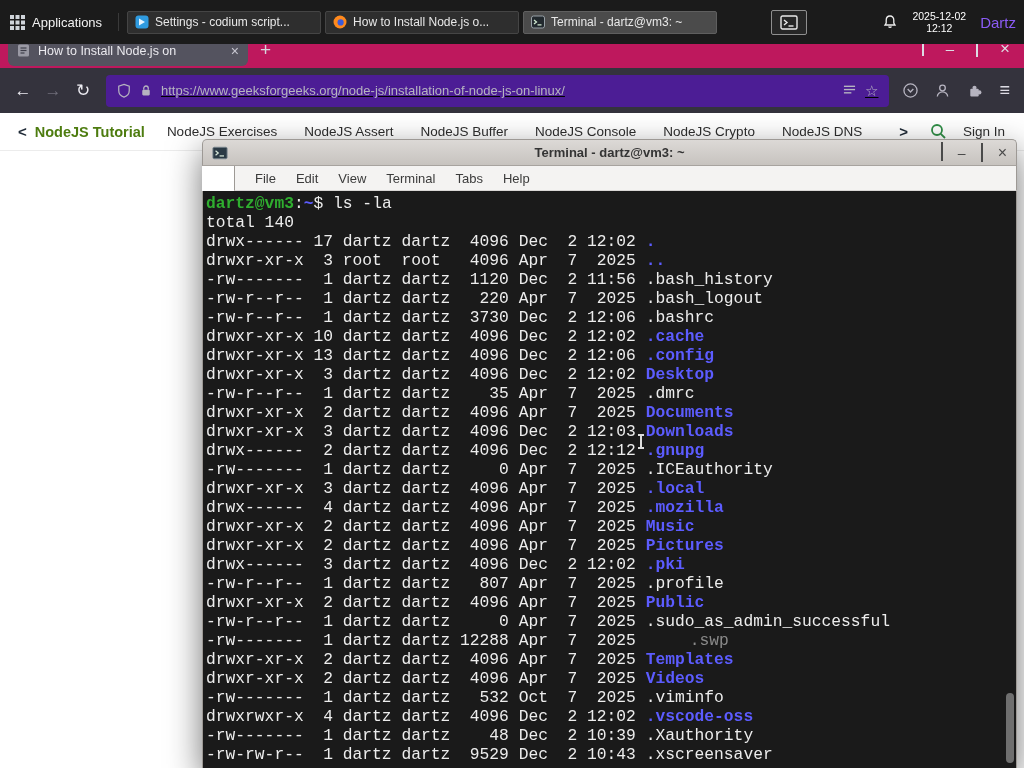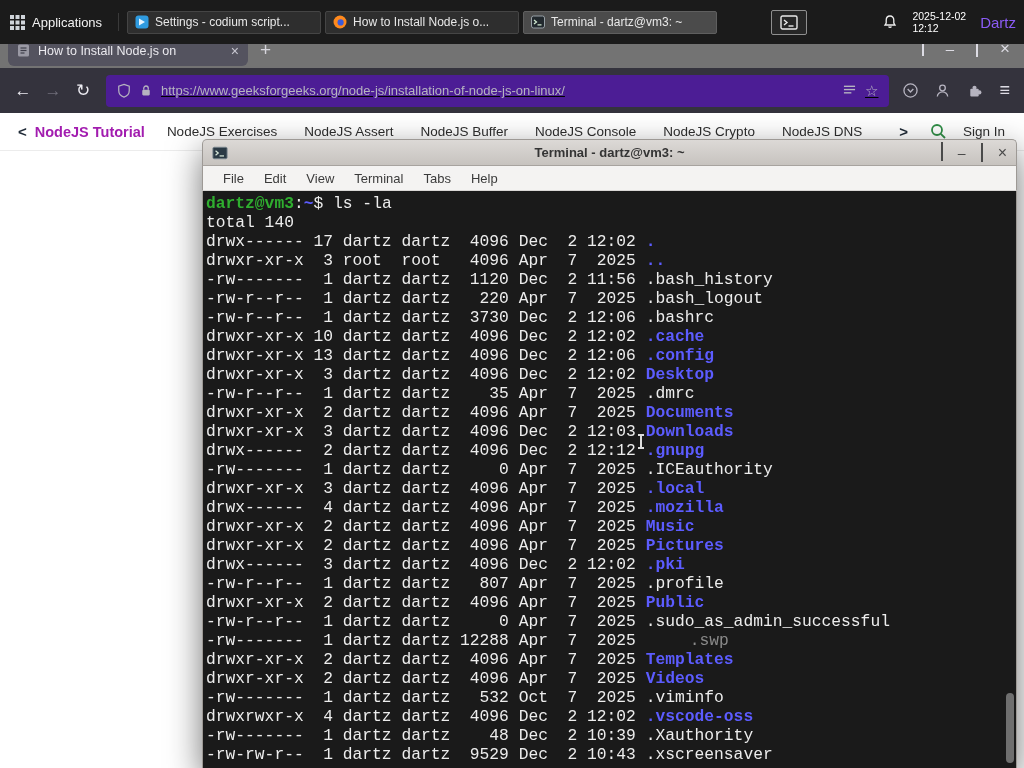--- a/index.html
+++ b/index.html
@@ -13,26 +13,26 @@
               padding:0 10px 0 4px; height:100%; }
   .panel-sep { width:1px; height:18px; background:#3a3a3a; margin:0 6px; }
   .task { display:flex; align-items:center; gap:6px; width:194px; height:23px; margin:0 2px;
           background:#2e2e2e; border:1px solid #454545; border-radius:2px; padding:0 7px;
           color:#e8e8e8; font-size:12px; overflow:hidden; }
   .task.active { background:#4b4b4b; border-color:#5f5f5f; }
   .task span.tlabel { white-space:nowrap; overflow:hidden; }
   .tray-box { width:36px; height:25px; margin-left:52px; background:#262626;
               border:1px solid #8f8f8f; border-radius:2px; display:flex; align-items:center; justify-content:center; }
   .panel-right { margin-left:auto; display:flex; align-items:center; gap:14px; padding-right:2px; }
-  .clock { text-align:left; color:#ffffff; font-size:10.5px; line-height:12px; }
+  .clock { text-align:center; color:#ffffff; font-size:10.5px; line-height:12px; }
   .user-label { color:#8b5cf6; font-size:15px; }
 
   
   .ffwindow { position:absolute; top:28px; left:0; right:0; height:123px; z-index:10; }
-  .tabbar { height:40px; background:#737373; display:flex; align-items:center; padding-left:8px; }
+  .tabbar { height:40px; background:#be185d; display:flex; align-items:center; padding-left:8px; }
   .tab { display:flex; align-items:center; gap:8px; width:240px; height:31px; margin-top:5px;
          background:#54535f; border-radius:6px; padding:0 9px; color:#ebeaef; font-size:12.5px; }
   .tab-title { flex:1; white-space:nowrap; overflow:hidden; }
   .tab-close { color:#c9c8d2; font-size:14px; }
   .newtab-btn { color:#d6d5dc; font-size:19px; padding:0 12px; margin-top:4px; }
   .tabbar-right { margin-left:auto; display:flex; align-items:center; gap:22px; padding-right:14px; color:#dddce4; }
   .winglyph { font-size:15px; line-height:15px; color:#dddce4; }
   .box-glyph { width:10px; height:10px; border:1.6px solid #dddce4; }
   .chev { width:8px; height:8px; border-left:2px solid #dddce4; border-top:2px solid #dddce4; }
   .chev.down { transform:rotate(225deg); margin-top:-3px; }
@@ -44,41 +44,41 @@
   .urlbar { flex:1; height:32px; margin:0 8px; background:#4c1d95; border-radius:4px;
             display:flex; align-items:center; gap:9px; padding:0 11px;text-decoration:underline; }
   .url-text { flex:1; color:#b6b4c0; font-size:13px; white-space:nowrap; overflow:hidden; }
   .nav-right { display:flex; align-items:center; gap:17px; padding:0 6px; }
   .star-glyph { color:#b8b6c2; font-size:15px; }
   .menu-glyph { color:#dddce4; font-size:18px; }
 
   .sitenav { height:38px; background:#ffffff; border-bottom:1px solid #ececec;
              display:flex; align-items:center; padding:0 12px; overflow:hidden; }
   .site-chev { font-weight:bold; font-size:15px; color:#1f2a36; padding:0 6px; }
-  .brand { font-weight:bold; font-size:14.5px; color:#a21caf; margin:0 22px 0 2px; white-space:nowrap; }
+  .brand { font-weight:bold; font-size:14.5px; color:#4d7c0f; margin:0 22px 0 2px; white-space:nowrap; }
   .slink { font-size:13.5px; color:#2e2e2e; margin-right:27px; white-space:nowrap; }
   .slink.cut { margin-right:4px; max-width:36px; overflow:hidden; }
   .site-right { margin-left:auto; display:flex; align-items:center; gap:16px; }
   .signin { font-size:13.5px; color:#2e2e2e; margin-right:28px; white-space:nowrap; }
 
   .page-bg { position:absolute; top:151px; left:0; right:0; bottom:0; background:#ffffff; z-index:5; }
 
   
   .twin { position:absolute; left:202px; top:139px; width:815px; height:629px; z-index:40;
           display:flex; flex-direction:column; border-radius:5px 5px 0 0;
           box-shadow:0 12px 34px rgba(0,0,0,0.55); }
   .ttitle { position:relative; height:27px; background:linear-gradient(#dcd9d6,#c7c3bf);
             border:1px solid #9d9995; border-bottom:1px solid #a7a39f; border-radius:5px 5px 0 0;
             display:flex; align-items:center; padding:0 9px; }
   .ttitle-text { position:absolute; left:0; right:0; text-align:center; font-size:13px; font-weight:bold; color:#343434; }
   .tctrl { display:flex; align-items:center; gap:15px; margin-left:auto; z-index:2; color:#4a4a4a; }
   .tctrl .g { font-size:14px; line-height:14px; color:#4a4a4a; }
   .tctrl .sq { width:9px; height:9px; border:1.5px solid #4a4a4a; }
   .tmenu { height:25px; background:#f4f3f2; border-left:1px solid #9d9995; border-right:1px solid #9d9995;
-           border-bottom:1px solid #d9d7d5; display:flex; align-items:center; padding-left:10px; }
+           border-bottom:1px solid #d9d7d5; display:flex; align-items:center; padding-left:10px;margin-left:32px; }
   .tmenu-item { font-size:13px; color:#3b3b3b; padding:0 10px; }
   .tbody { flex:1; background:#1a1a1a; position:relative; overflow:hidden;
            border-left:1px solid #9d9995; border-right:1px solid #9d9995;
            font-family:Liberation Mono, monospace; font-size:16.3px; line-height:19px;
            color:#ededed; padding:3px 0 0 3px; }
   .term-line { white-space:pre; }
   .dir  { color:#5c5cff; font-weight:bold; }
   .file { color:#ededed; }
   .dim  { color:#8a8a8a;margin-left:44px; }
   .tgreen { color:#2fae2f; font-weight:bold; }

